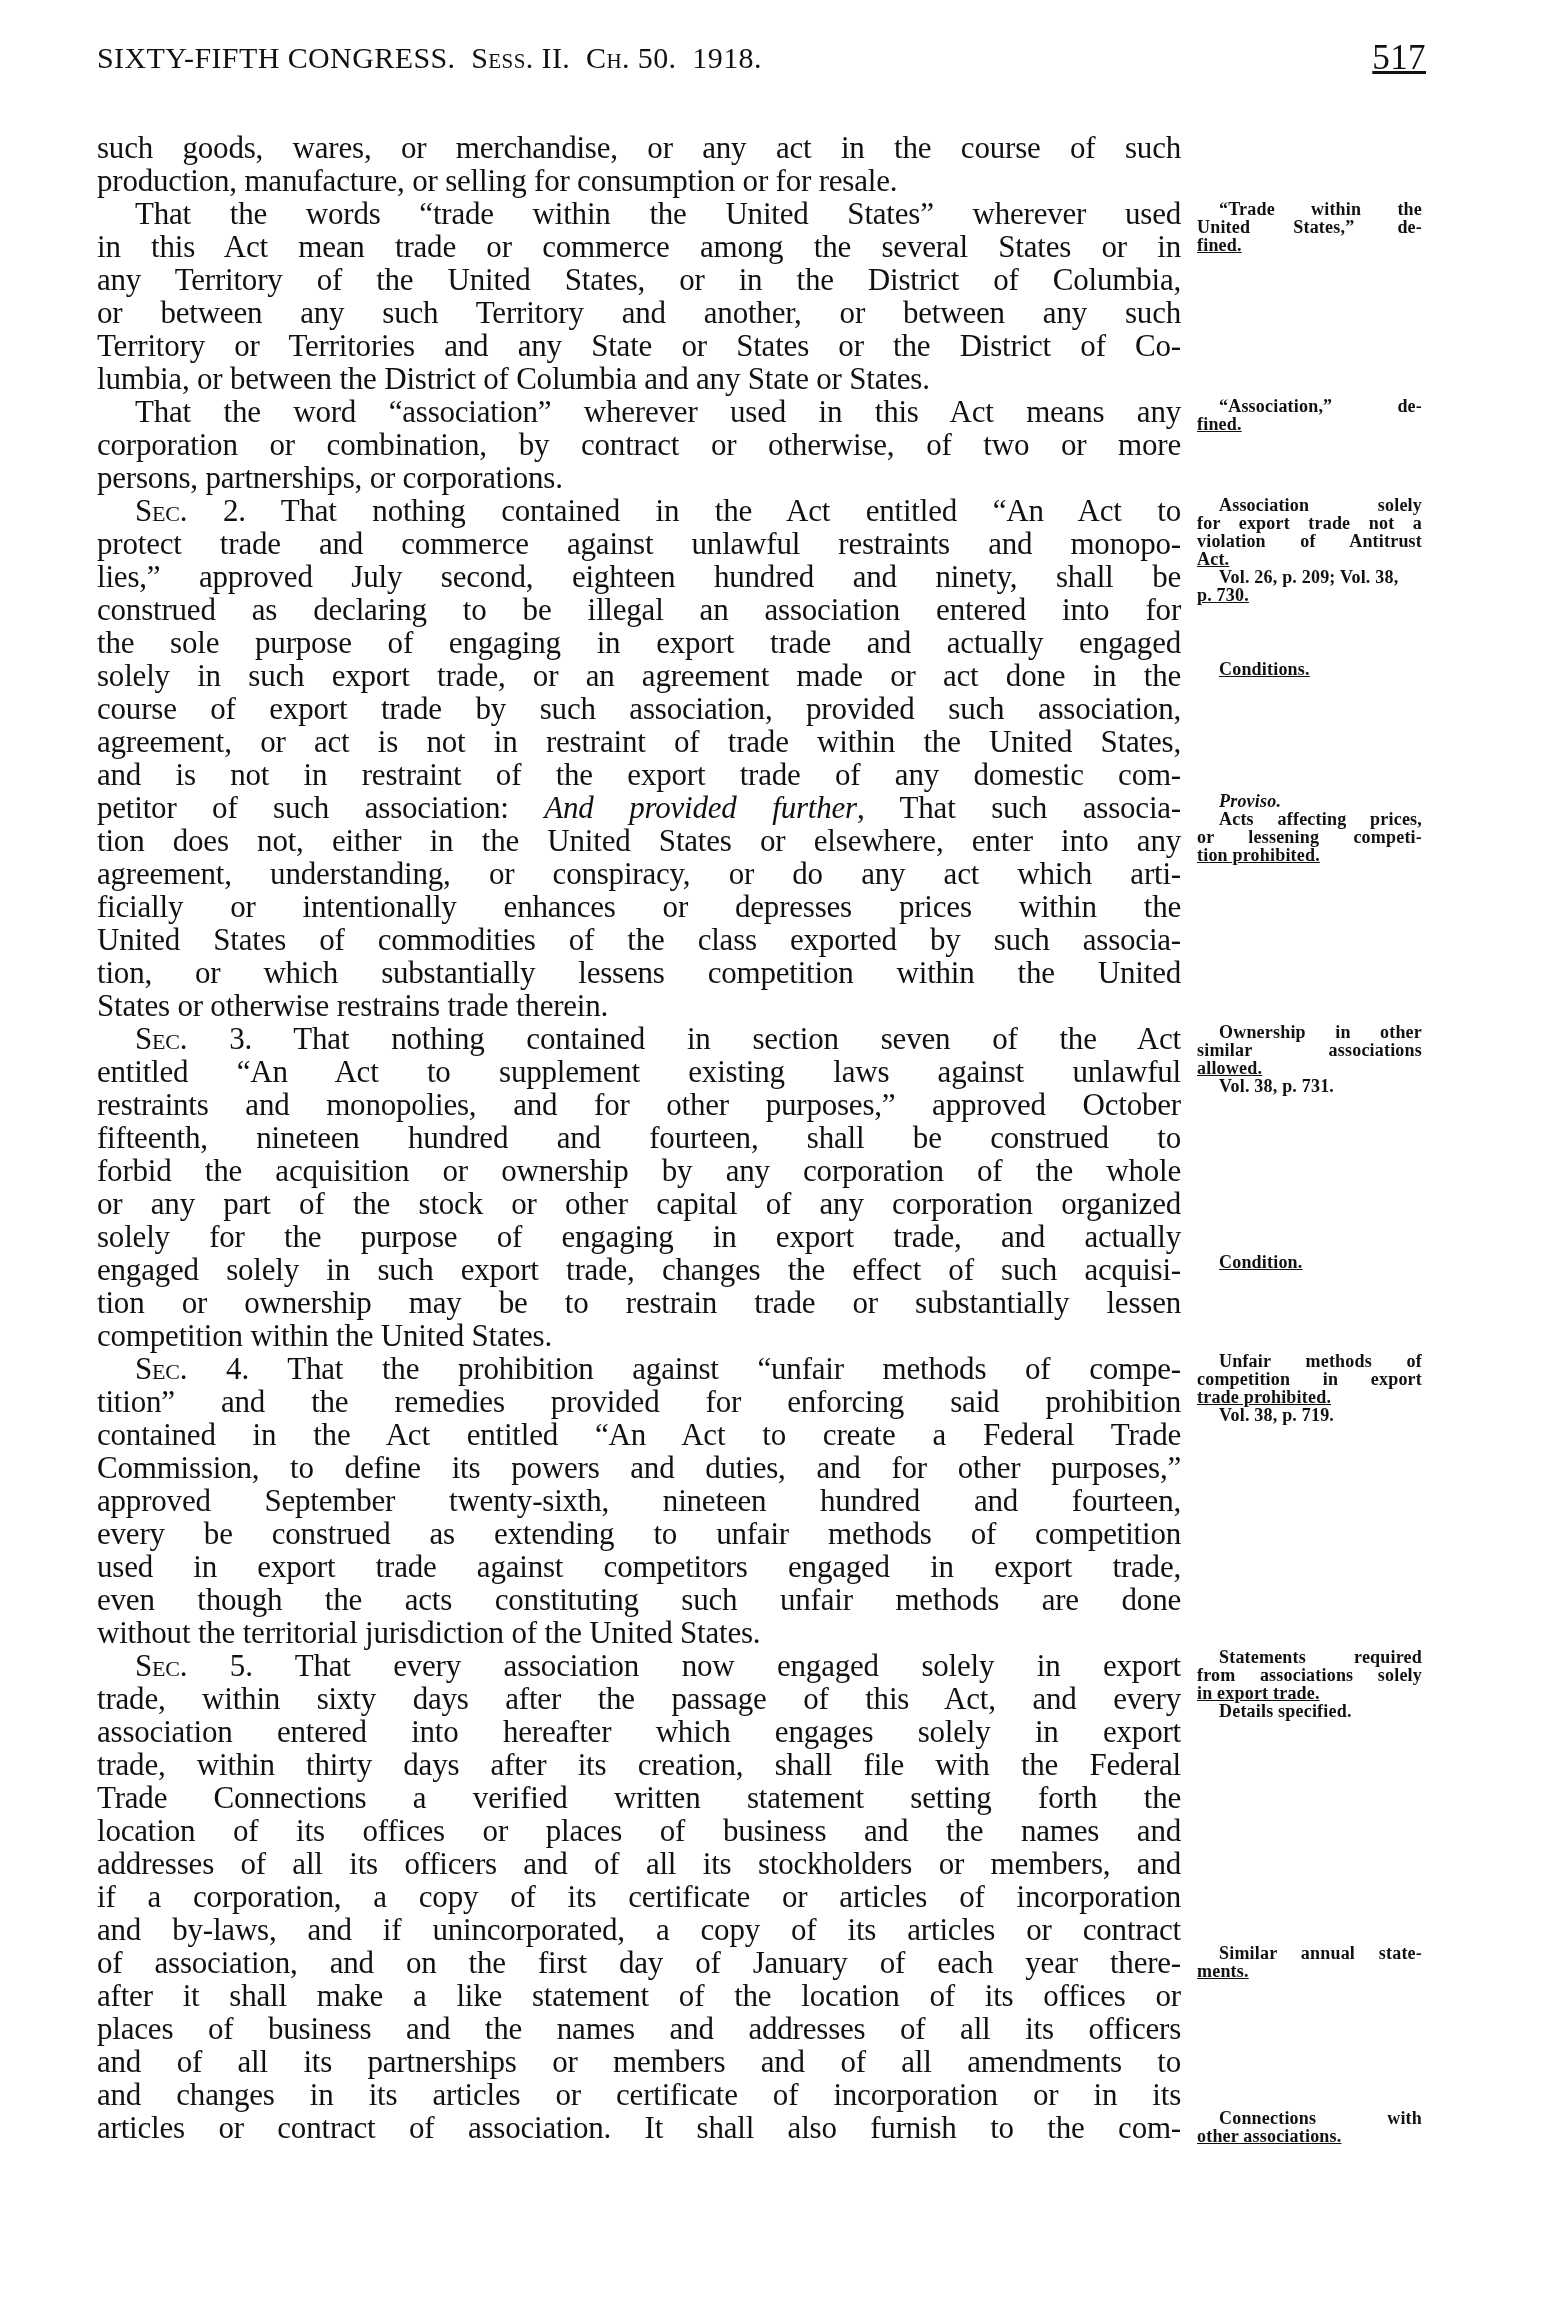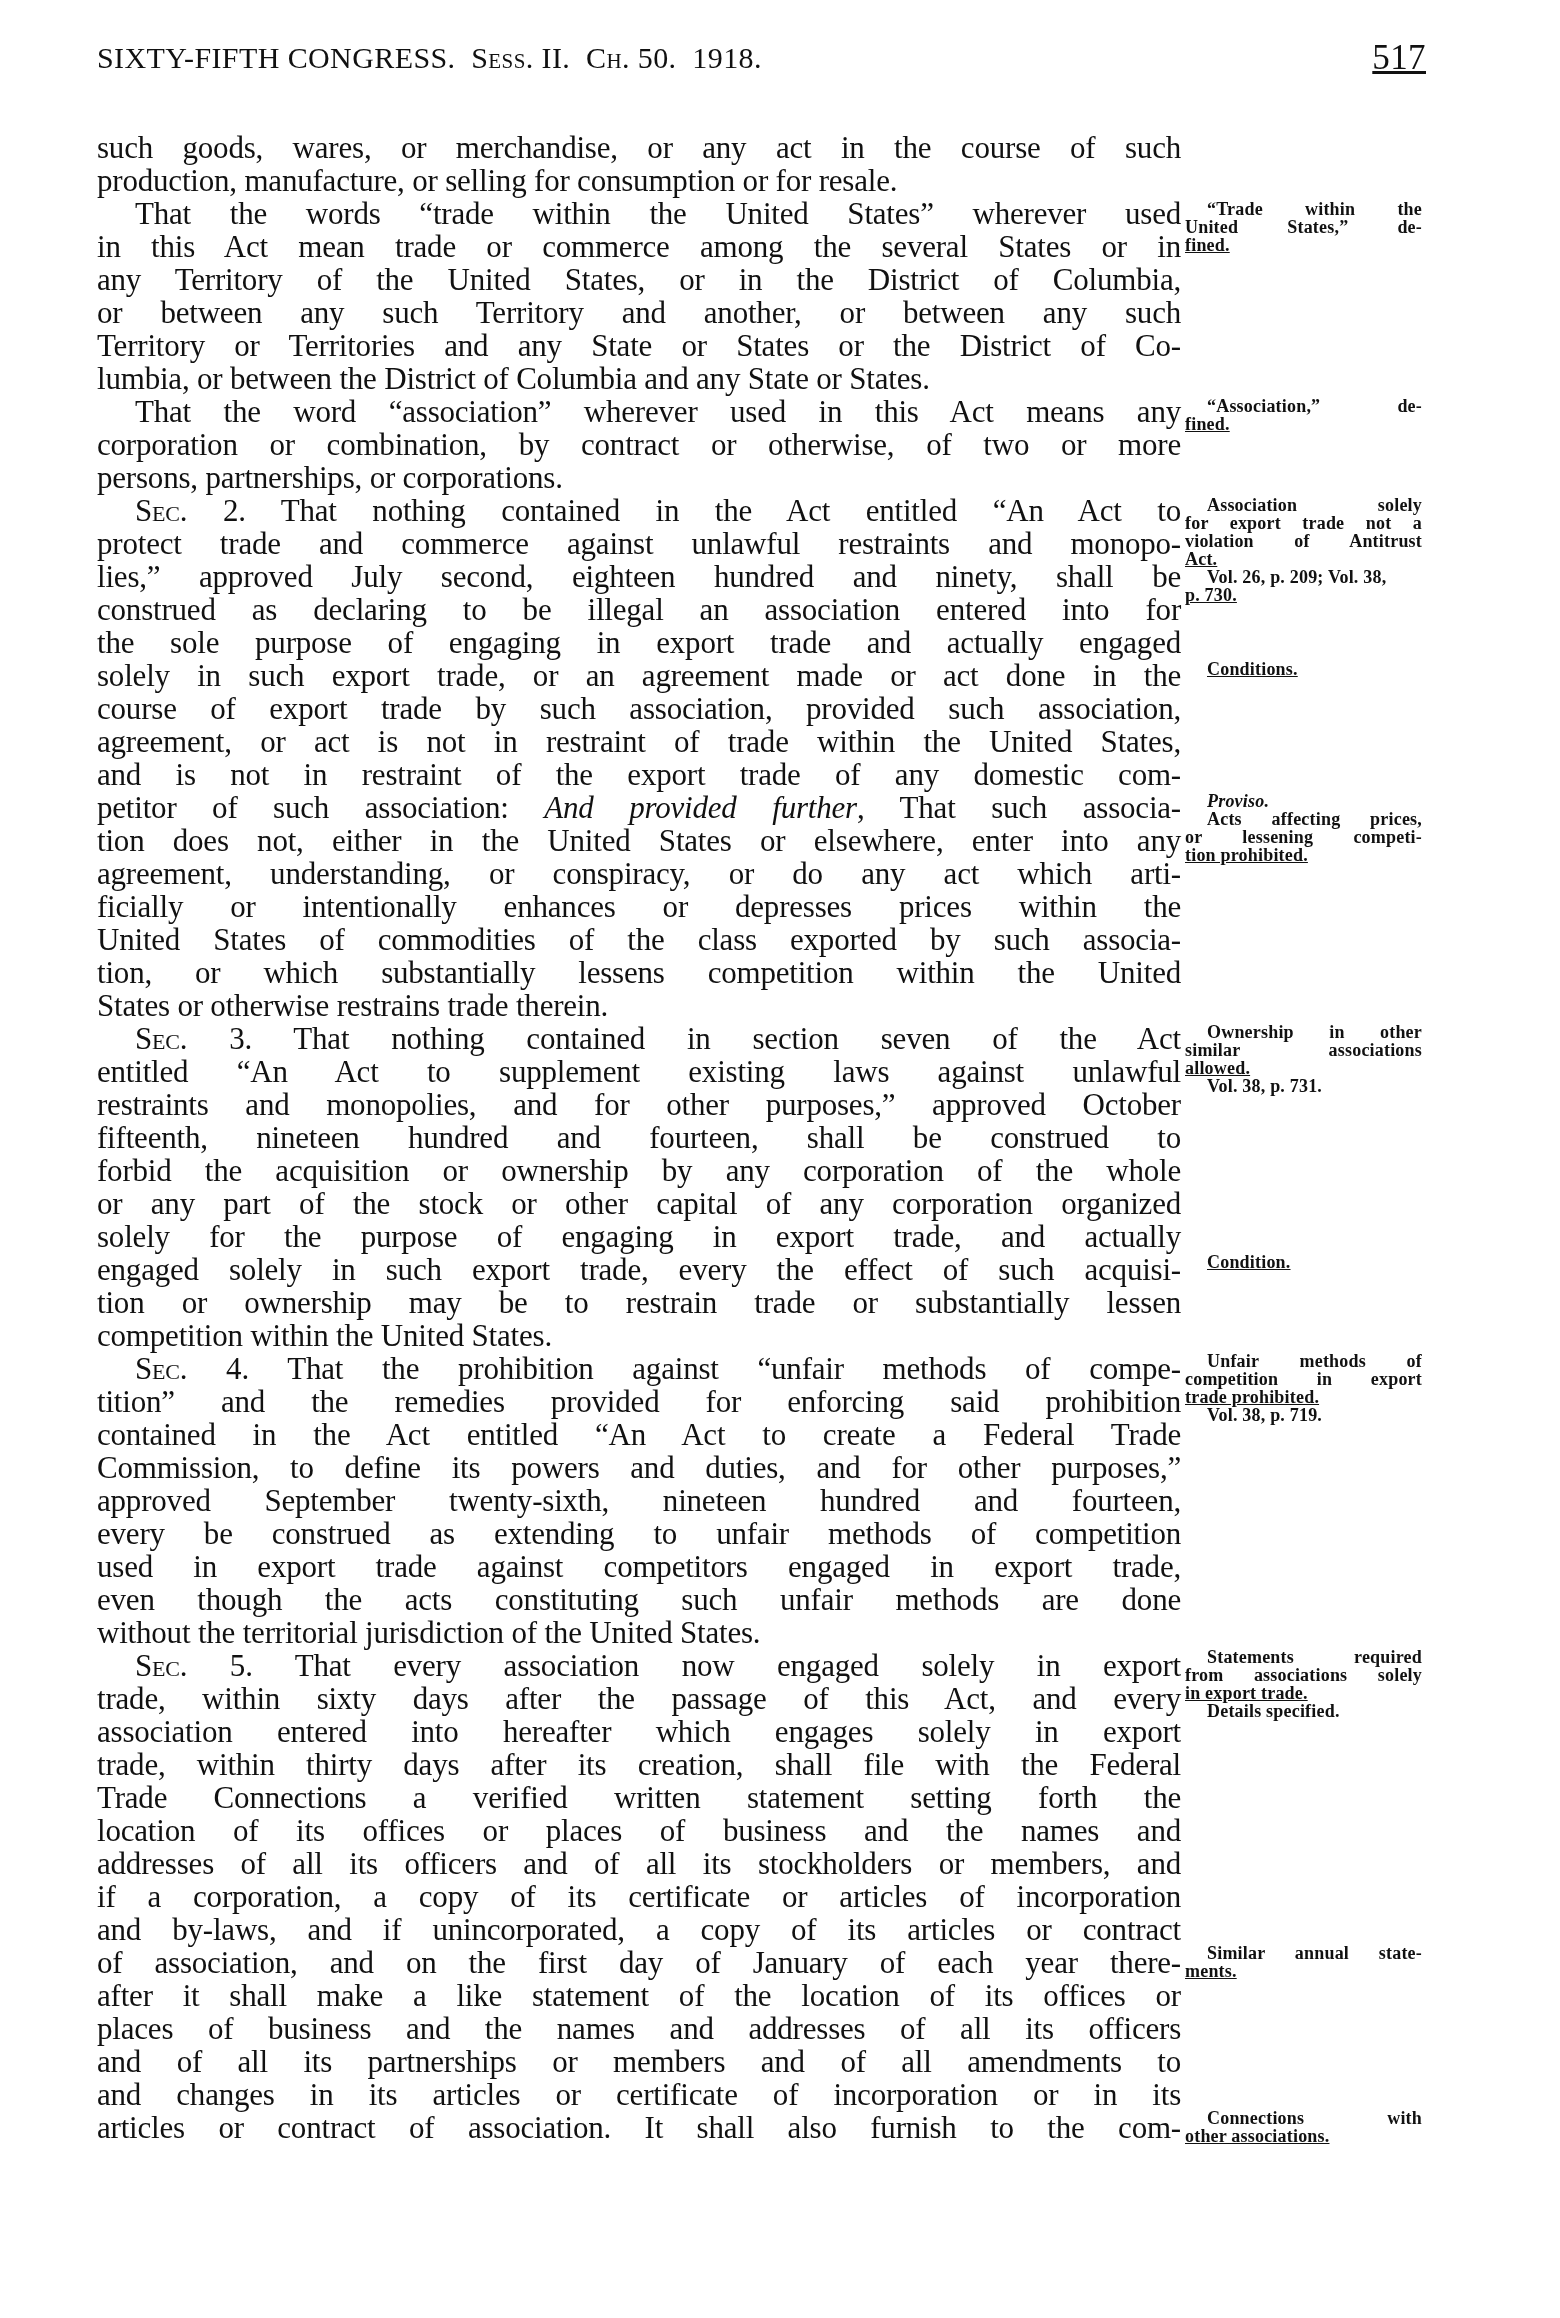--- a/index.html
+++ b/index.html
@@ -10,21 +10,21 @@
   .header .title { position:absolute; left:0; top:0; }
   .header .page-num { position:absolute; right:0; top:-3.2px; font-size:35px;text-decoration:underline; }
   .sc { font-variant:small-caps; }
   .body-col { position:absolute; left:97px; top:131px; width:1084px; }
   .line { height:33px; line-height:33px; font-size:31px; white-space:nowrap;
           text-align:justify; text-align-last:justify; letter-spacing:-0.2px; }
   .line.last { text-align-last:left; }
   .line.indent { padding-left:38px; box-sizing:border-box; }
   .margin { position:absolute; left:1185px; width:237px; font-size:18px; line-height:18px;
             font-weight:bold; letter-spacing:0.2px; }
-  .margin .ml { display:block; text-align:justify; text-align-last:justify; white-space:nowrap; }
+  .margin .ml { display:block; text-align:justify; text-align-last:justify; white-space:nowrap;margin-left:12px; }
   .margin .ml.first { padding-left:22px; }
   .margin .ml.end { text-align-last:left;text-decoration:underline; }
   .margin .ml.ref { padding-left:22px; text-align-last:left; }
   .margin .it { font-style:italic; }
   em { font-style:italic; }
 </style>
 </head>
 <body>
 
 <div class="header">
@@ -62,21 +62,21 @@
     <div class="line">United States of commodities of the class exported by such associa-</div>
     <div class="line">tion, or which substantially lessens competition within the United</div>
     <div class="line last">States or otherwise restrains trade therein.</div>
     <div class="line indent"><span class="sc">Sec.</span> 3. That nothing contained in section seven of the Act</div>
     <div class="line">entitled “An Act to supplement existing laws against unlawful</div>
     <div class="line">restraints and monopolies, and for other purposes,” approved October</div>
     <div class="line">fifteenth, nineteen hundred and fourteen, shall be construed to</div>
     <div class="line">forbid the acquisition or ownership by any corporation of the whole</div>
     <div class="line">or any part of the stock or other capital of any corporation organized</div>
     <div class="line">solely for the purpose of engaging in export trade, and actually</div>
-    <div class="line">engaged solely in such export trade, every the effect of such acquisi-</div>
+    <div class="line">engaged solely in such export trade, changes the effect of such acquisi-</div>
     <div class="line">tion or ownership may be to restrain trade or substantially lessen</div>
     <div class="line last">competition within the United States.</div>
     <div class="line indent"><span class="sc">Sec.</span> 4. That the prohibition against “unfair methods of compe-</div>
     <div class="line">tition” and the remedies provided for enforcing said prohibition</div>
     <div class="line">contained in the Act entitled “An Act to create a Federal Trade</div>
     <div class="line">Commission, to define its powers and duties, and for other purposes,”</div>
     <div class="line">approved September twenty-sixth, nineteen hundred and fourteen,</div>
     <div class="line">every be construed as extending to unfair methods of competition</div>
     <div class="line">used in export trade against competitors engaged in export trade,</div>
     <div class="line">even though the acts constituting such unfair methods are done</div>

